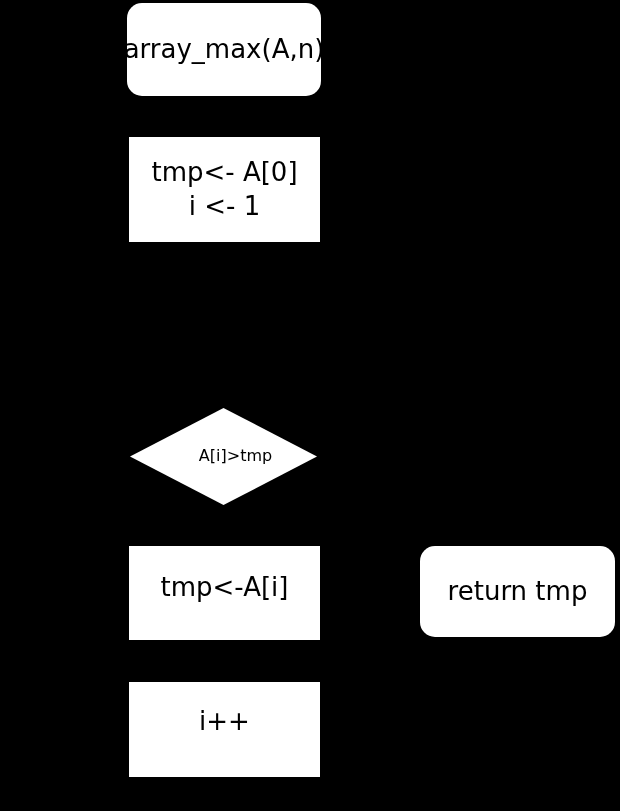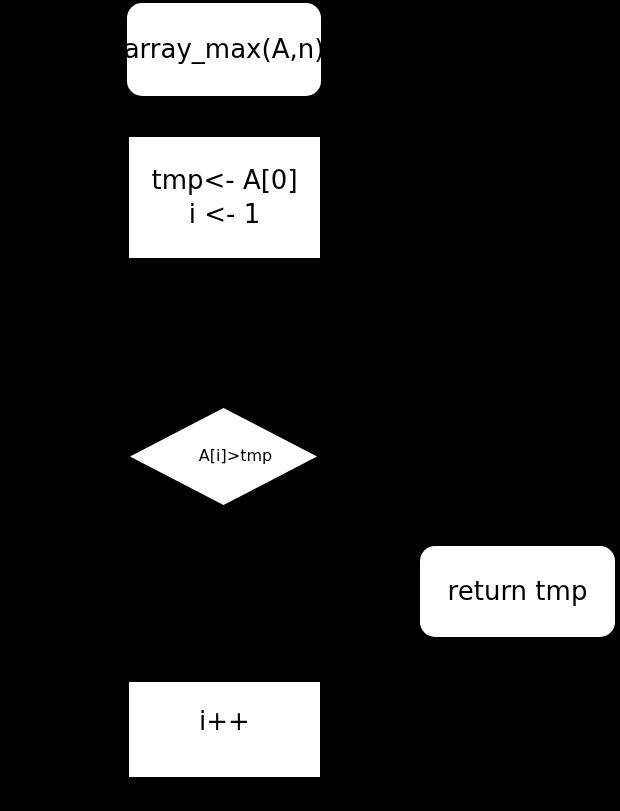--- a/index.html
+++ b/index.html
@@ -59,21 +59,21 @@
   .node-label {
     display: block;
   }
 
   
   #node-start {
     left: 127px;  top: 3px;   width: 194px; height: 93px;
     font-size: 26px;
   }
   #node-init {
-    left: 129px;  top: 137px; width: 191px; height: 121px;
+    left: 129px;  top: 137px; width: 191px; height: 105px;
     font-size: 26px;
   }
   #node-init .node-label { line-height: 1.3; }
 
   #node-cond-loop {
     left: 130px;  top: 270px; width: 187px; height: 100px;
     font-size: 24px;
   }
   #node-cond-loop .node-label {
     transform: translateX(11px);
@@ -122,20 +122,23 @@
     <span class="node-label">tmp&lt;- A[0]
 i &lt;- 1</span>
   </div>
 
 
   <div class="node decision" id="node-cond-compare">
     <span class="diamond-shape"></span>
     <span class="node-label">A[i]&gt;tmp</span>
   </div>
 
+  <div class="node process" id="node-assign">
+    <span class="node-label">tmp&lt;-A[i]</span>
+  </div>
 
   <div class="node terminator" id="node-return">
     <span class="node-label">return tmp</span>
   </div>
 
   <div class="node process" id="node-increment">
     <span class="node-label">i++</span>
   </div>
 
 </div>

